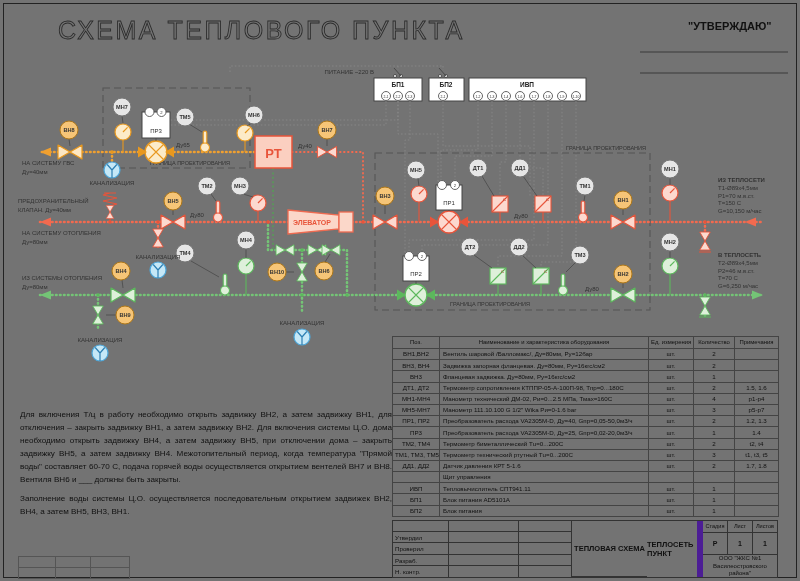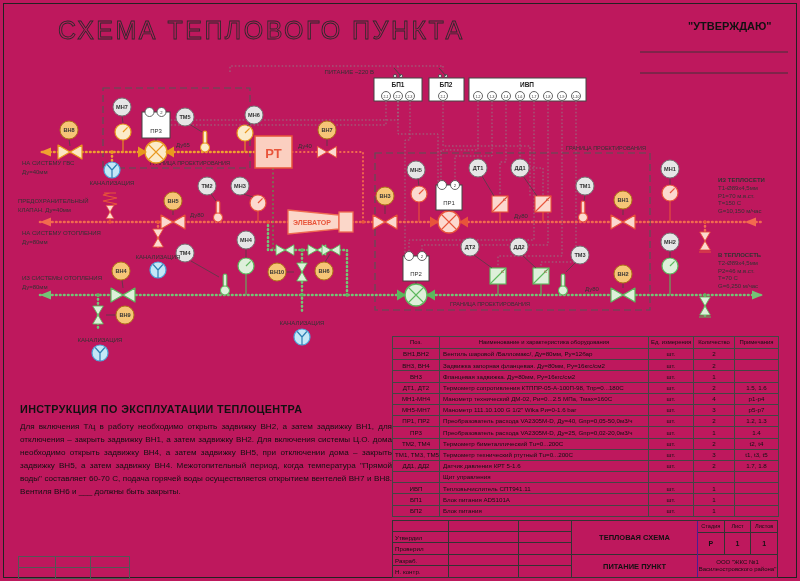--- a/index.html
+++ b/index.html
@@ -1,16 +1,16 @@
 <!DOCTYPE html>
 <html><head>
 <meta charset="utf-8">
 <style>
   html,body{margin:0;padding:0;background:#9a9a9a}
-  .sheet{position:relative;width:800px;height:581px;background:#be185d;font-family:"Liberation Sans",sans-serif;overflow:hidden}
+  .sheet{position:relative;width:800px;height:581px;background:#737373;font-family:"Liberation Sans",sans-serif;overflow:hidden}
   .abs{position:absolute}
   .frame{position:absolute;left:3px;top:3px;right:3px;bottom:3px;border:1.4px solid #222;pointer-events:none}
   .main-title{left:58px;top:16px;font-size:25px;letter-spacing:2.5px;color:transparent;-webkit-text-stroke:0.85px #2b2b2b;white-space:nowrap}
   .sub-title{left:398px;top:28px;font-size:12px;font-weight:bold;color:#111;white-space:nowrap}
   .approve{left:688px;top:20px;font-size:11px;font-weight:bold;color:#111}
   svg.diagram{position:absolute;left:0;top:0}
   svg text{fill:#222}
   .pipe{fill:none;stroke-width:2.6;stroke-dasharray:.6 3.4;stroke-linecap:round}
   .pipe.thin{stroke-width:1.9}
   .po{stroke:#f0a030}.pr{stroke:#f26a4f}.pg{stroke:#74c476}
@@ -69,21 +69,21 @@
   .instr p{margin:5px 0 0 0;font-size:8.1px;line-height:13.1px;text-align:justify}
   
   table.equip{position:absolute;left:392px;top:336px;width:386px;border-collapse:collapse;table-layout:fixed;font-size:6.2px;color:#111}
   table.equip th,table.equip td{border:.8px solid #444;padding:0 2px;height:10.2px;line-height:9.5px;overflow:hidden;white-space:nowrap;text-align:center;font-weight:normal}
   table.equip th{font-size:5.9px;height:11px}
   table.equip td.nm{text-align:left;padding-left:3px}
   
   .tblock{left:392px;top:520px;width:386px;height:58px;border:1.2px solid #333;box-sizing:border-box;display:flex;color:#111}
   .tb-left{width:178px;border-right:1px solid #333;display:grid;grid-template-columns:56px 70px 52px;grid-auto-rows:11.2px}
   .tb-left div{border-right:.7px solid #333;border-bottom:.7px solid #333;font-size:6.2px;padding-left:2px;line-height:11px}
-  .tb-mid{width:125px;border-right:1px solid #4c1d95;display:flex;flex-direction:column}
+  .tb-mid{width:125px;border-right:6px solid #4c1d95;display:flex;flex-direction:row}
   .tb-mid .cell{flex:1;display:flex;align-items:center;justify-content:center;font-size:7.5px;font-weight:bold}
   .tb-mid .cell:first-child{border-bottom:1px solid #333;flex:1.5}
   .tb-right{flex:1;display:flex;flex-direction:column}
   .tb-right .hdr{display:flex;height:11.2px;border-bottom:.7px solid #333;font-size:5.6px;text-align:center}
   .tb-right .hdr div{flex:1;border-right:.7px solid #333;line-height:11px}
   .tb-right .hdr div:last-child{border-right:none}
   .tb-right .vals{display:flex;height:21px;border-bottom:.7px solid #333;font-size:7px;font-weight:bold;text-align:center}
   .tb-right .vals div{flex:1;border-right:.7px solid #333;line-height:21px}
   .tb-right .vals div:last-child{border-right:none}
   .tb-right .comp{flex:1;display:flex;flex-direction:column;align-items:center;justify-content:center;font-size:6px;line-height:7.5px;text-align:center}
@@ -455,22 +455,22 @@
     <g>
       <text class="lbl b" x="718" y="257">В ТЕПЛОСЕТЬ</text>
       <text class="lbl" x="718" y="265">Т2-Ø89х4,5мм</text>
       <text class="lbl" x="718" y="272.5">Р2=46 м.в.ст.</text>
       <text class="lbl" x="718" y="280">Т=70 С</text>
       <text class="lbl" x="718" y="287.5">G=6,250 м/час</text>
     </g>
   </svg>
 
   <div class="abs instr">
-    <h2>ИНСТРУКЦИЯ ПО ЭКСПЛУАТАЦИИ ТЕПЛОЦЕНТРА</h2>
     <p>Для включения Т/ц в работу необходимо открыть задвижку ВН2, а затем задвижку ВН1, для отключения – закрыть задвижку ВН1, а затем задвижку ВН2. Для включения системы Ц.О. дома необходимо открыть задвижку ВН4, а затем задвижку ВН5, при отключении дома – закрыть задвижку ВН5, а затем задвижку ВН4. Межотопительный период, когда температура "Прямой воды" составляет 60-70 С, подача горячей воды осуществляется открытием вентелей ВН7 и ВН8. Вентиля ВН6 и ___ должны быть закрыты.</p>
+    <p>Заполнение воды системы Ц.О. осуществляется последовательным открытием задвижек ВН2, ВН4, а затем ВН5, ВН3, ВН1.</p>
   </div>
 
   <table class="equip">
     <colgroup>
         <col style="width:47px">
         <col style="width:209px">
         <col style="width:45px">
         <col style="width:41px">
         <col style="width:44px">
       </colgroup>
@@ -606,21 +606,21 @@
         <div style="border-right:none"></div>
       <div>Разраб.</div>
         <div></div>
         <div style="border-right:none"></div>
       <div style="border-bottom:none">Н. контр.</div>
         <div style="border-bottom:none"></div>
         <div style="border-right:none;border-bottom:none"></div>
     </div>
     <div class="tb-mid">
       <div class="cell">ТЕПЛОВАЯ СХЕМА</div>
-      <div class="cell">ПИТАНИЕ ПУНКТ</div>
+      <div class="cell">ТЕПЛОСЕТЬ ПУНКТ</div>
     </div>
     <div class="tb-right">
       <div class="hdr">
         <div>Стадия</div>
         <div>Лист</div>
         <div>Листов</div>
       </div>
       <div class="vals">
         <div>Р</div>
         <div>1</div>

